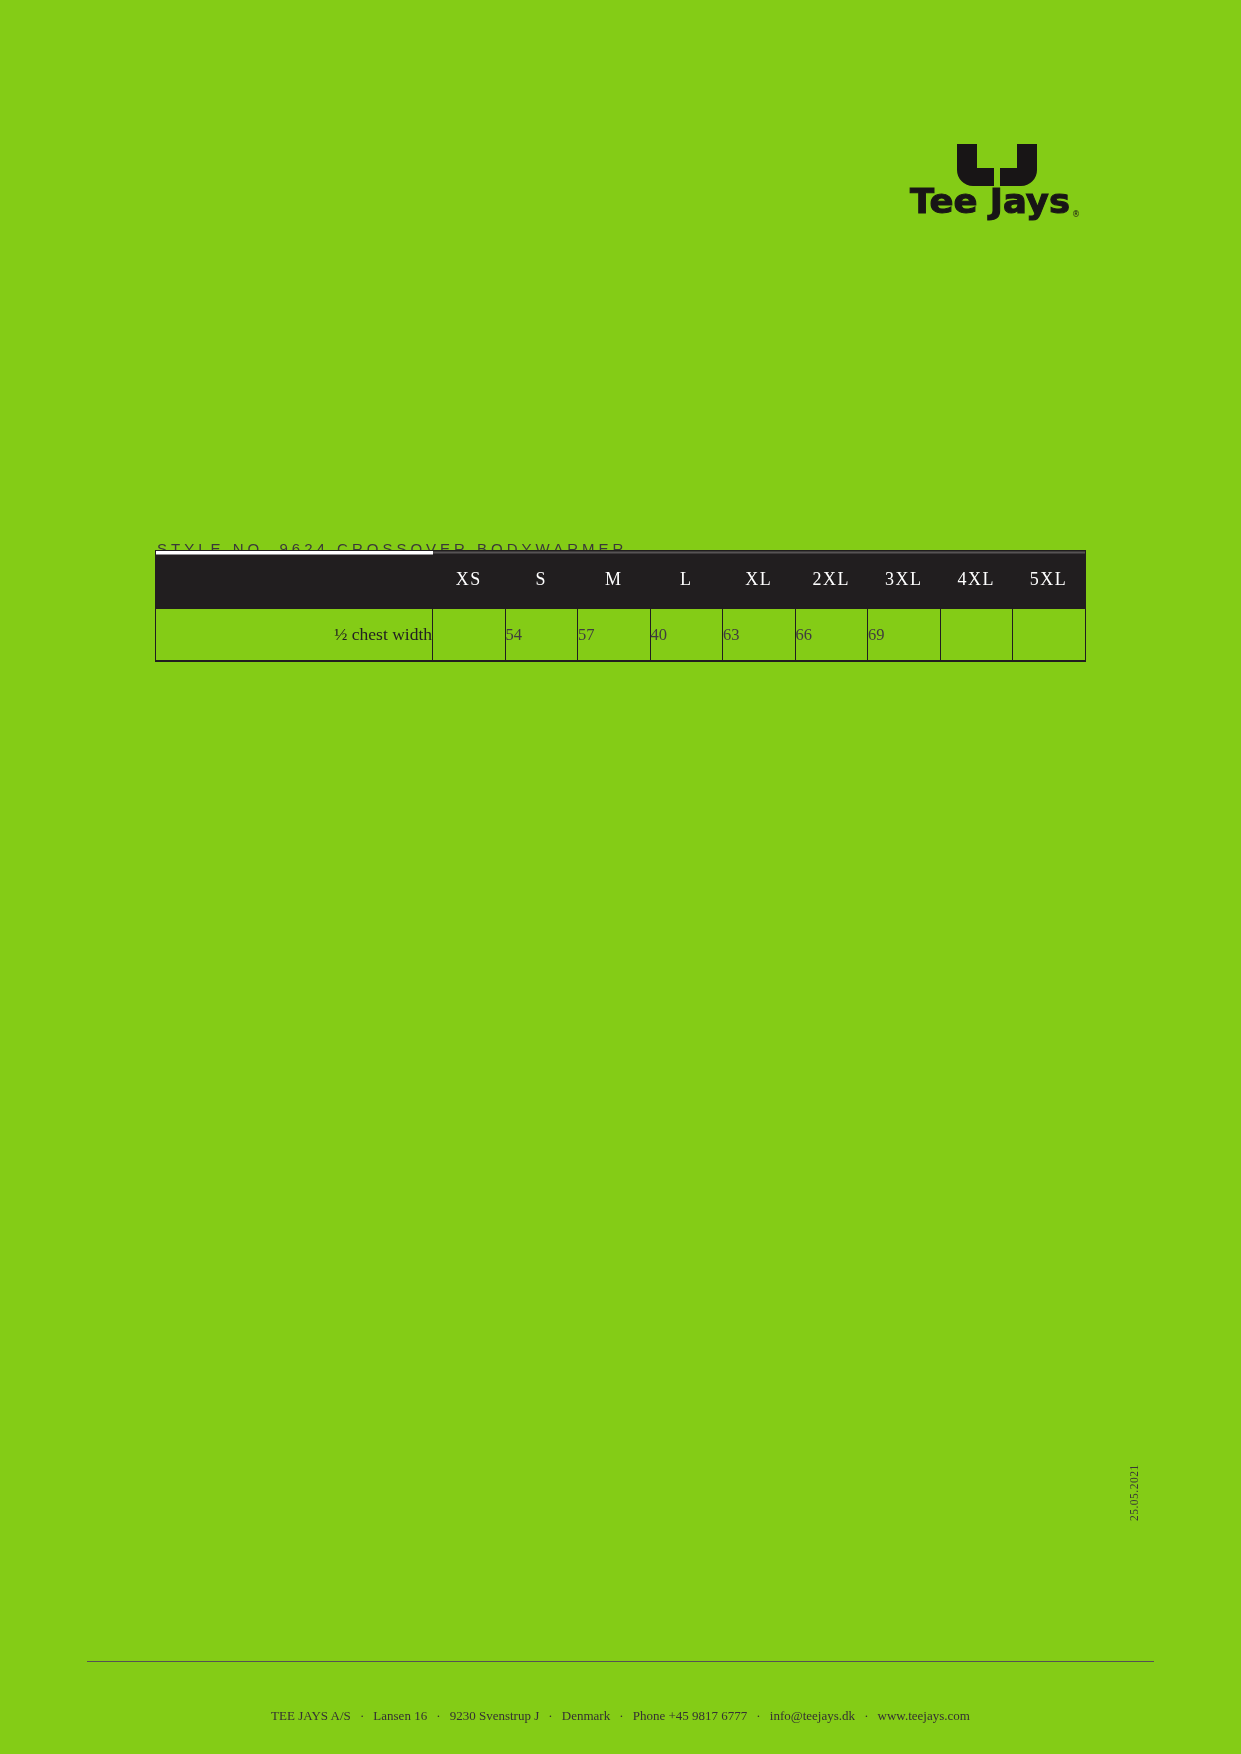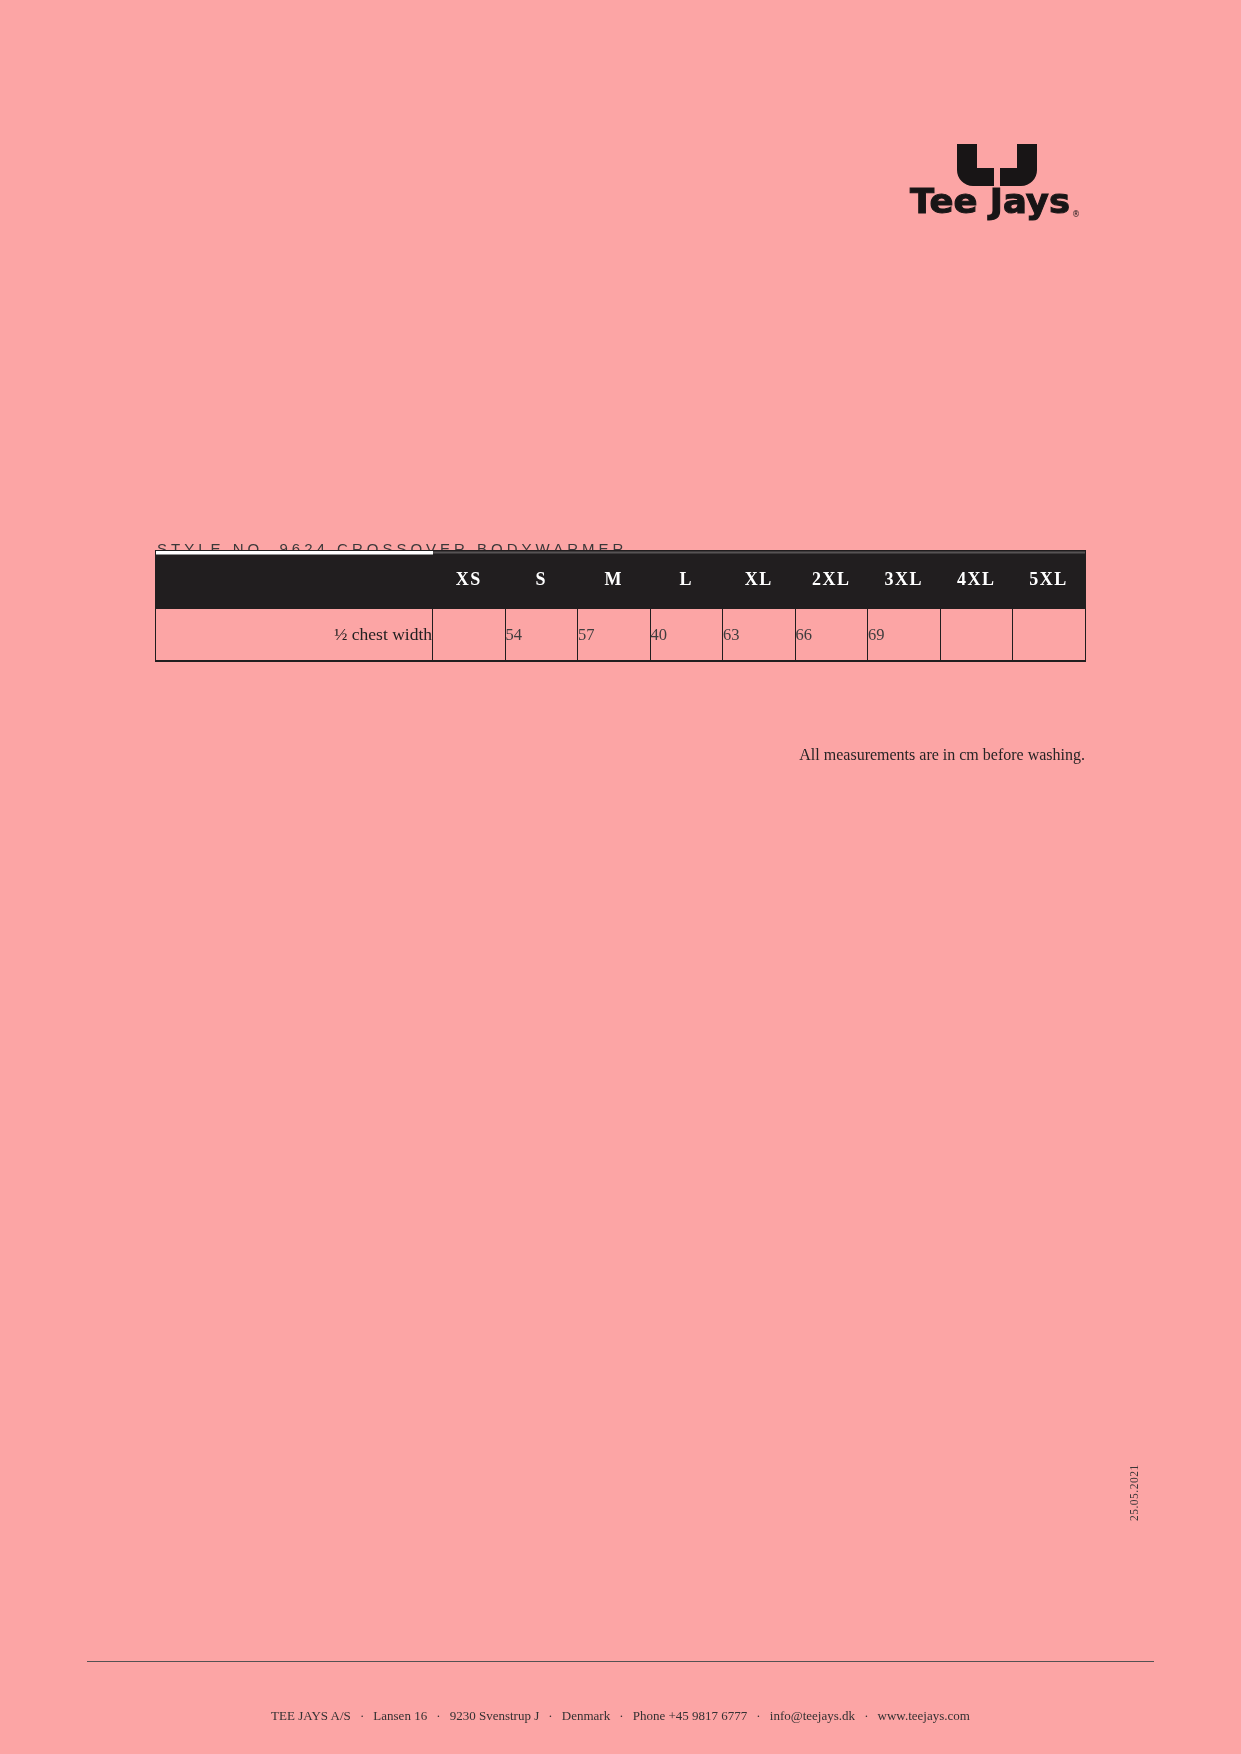--- a/index.html
+++ b/index.html
@@ -1,20 +1,20 @@
 <!DOCTYPE html>
 <html><head>
 <meta charset="utf-8">
 <title>Measurement Chart</title>
 <style>
   html,body{margin:0;padding:0;background:#ffffff;}
   .page{
     position:relative;
     width:1241px;height:1754px;
-    background:#fca5a5;
+    background:#84cc16;
     overflow:hidden;
     font-family:"Liberation Serif","DejaVu Serif",serif;
     color:#211e1f;
   }
 
   
   .logo{position:absolute;left:908px;top:141px;width:172px;height:80px;}
   .logo .mono{fill:#181516;}
   .logo .wordmark{
     font-family:"DejaVu Sans","Liberation Sans",sans-serif;
@@ -42,21 +42,21 @@
 
   
   .size-table{
     position:absolute;left:155px;top:550px;width:930px;
     border-collapse:collapse;table-layout:fixed;
     border:1.5px solid #211e1f;border-bottom:2.5px solid #211e1f;
   }
   .size-table th{
     height:57px;padding:0;
     background:linear-gradient(180deg,#565354 0,#565354 2.5px,#211e1f 2.5px);
-    color:#ffffff;font-weight:700;font-size:18px;letter-spacing:1.5px;
+    color:#ffffff;font-weight:400;font-size:18px;letter-spacing:1.5px;
     text-align:center;vertical-align:middle;
   }
   .size-table th.label-th{
     background:#211e1f;
     box-shadow:inset 0 3.5px 0 0 #ffffff; 
   }
   .size-table td{
     border:1.5px solid #211e1f;
     height:50px;padding:0;
     vertical-align:middle;
@@ -145,20 +145,19 @@
           <td>40</td>
           <td>63</td>
           <td>66</td>
           <td>69</td>
           <td></td>
           <td></td>
         </tr>
       </tbody>
   </table>
 
-  <div class="note">All measurements are in cm before washing.</div>
 
   <div class="date-stamp">25.05.2021</div>
 
   <div class="footer-line"></div>
   <div class="footer">TEE JAYS A/S  ·  Lansen 16  ·  9230 Svenstrup J  ·  Denmark  ·  Phone +45 9817 6777  ·  info@teejays.dk  ·  www.teejays.com</div>
 
 </div>
 
 </body></html>

